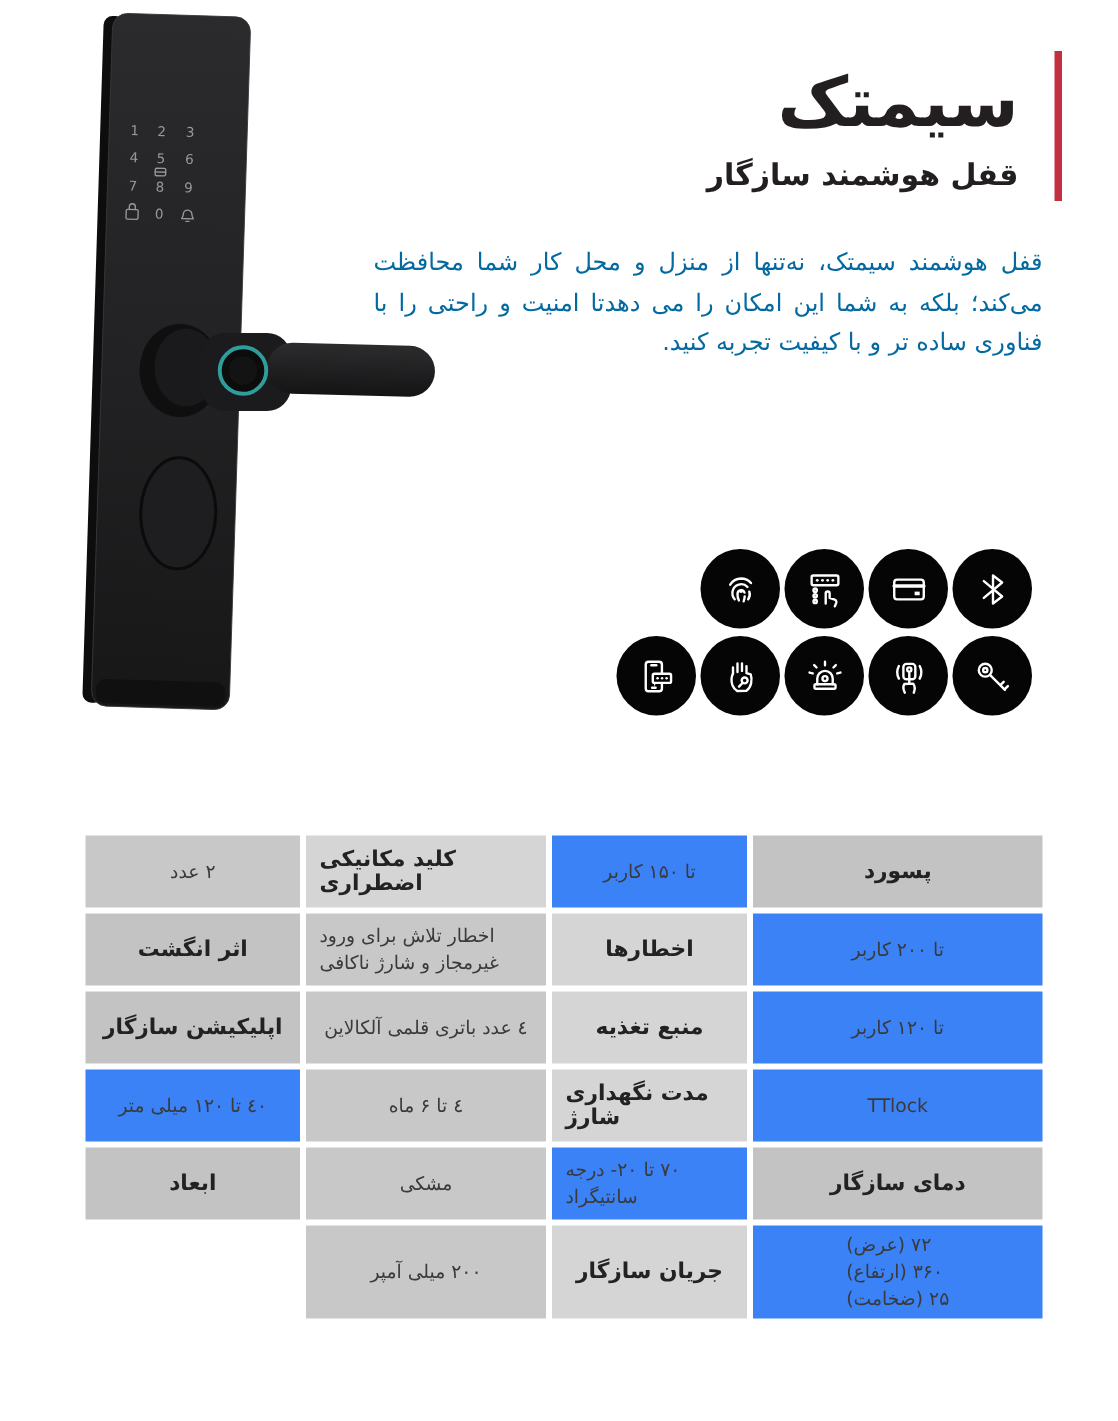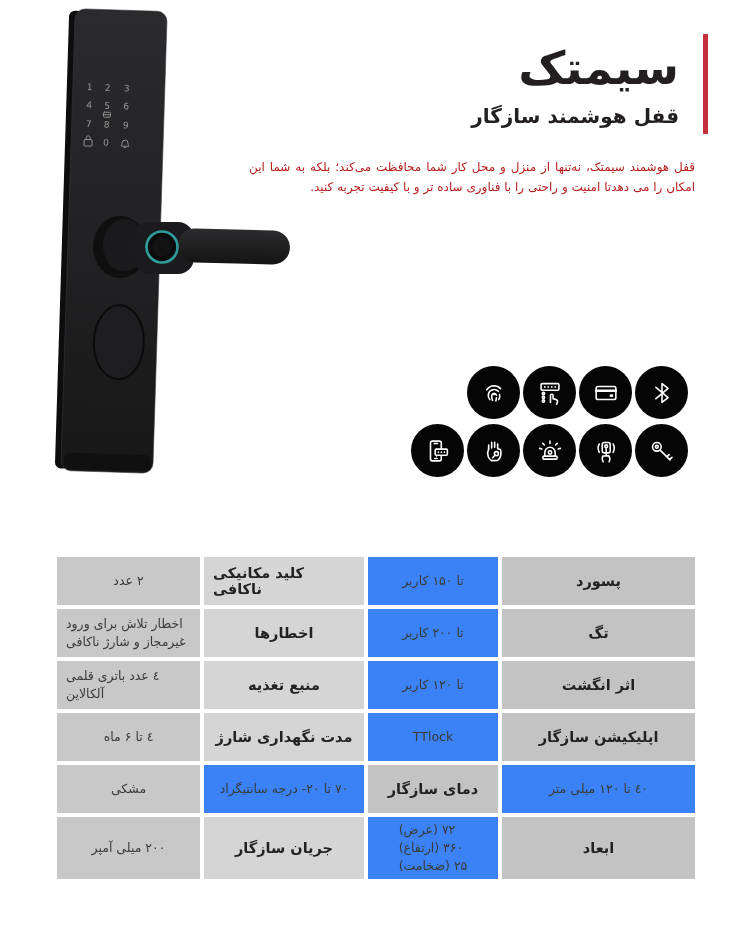--- a/index.html
+++ b/index.html
@@ -7,21 +7,21 @@
         font-family:"DejaVu Sans",sans-serif;margin:0 auto;}
 
   
   .title-block{position:absolute;top:34px;right:37px;direction:rtl;display:flex;gap:24px;align-items:center;}
   .accent-bar{width:5px;height:100px;background:#c22f3f;flex:0 0 auto;}
   .titles{text-align:right;padding-top:2px;}
   .brand{font-size:46px;font-weight:bold;color:#231f20;line-height:1.15;}
   .subtitle{font-size:20px;font-weight:bold;color:#231f20;margin-top:9px;}
 
   .description{position:absolute;top:146px;right:50px;width:446px;direction:rtl;
-               text-align:justify;font-size:12px;line-height:1.66;color:#b91c1c;}
+               text-align:justify;font-size:16px;line-height:1.66;color:#0369a1;}
 
   
   .feature-icons{position:absolute;top:366px;right:57px;display:flex;flex-direction:column;
                  gap:5px;align-items:flex-end;}
   .icon-row{display:flex;gap:3px;}
   .icon-circle{width:53px;height:53px;border-radius:50%;background:#050505;
                display:flex;align-items:center;justify-content:center;}
   .icon-circle svg{stroke:#fff;fill:none;stroke-width:1.7;stroke-linecap:round;stroke-linejoin:round;}
 
   
@@ -195,24 +195,23 @@
           <path d="M14 15l10.5 10.5M21.2 22.2l2.4-2.4M24.2 25.2l2.4-2.4"></path>
         </svg>
       </div>
     </div>
   </div>
 
   <div class="specs">
 
     <div class="cell cname bg-nr">پسورد</div>
     <div class="cell cval bg-vr">تا ۱۵۰ کاربر</div>
-    <div class="cell cname bg-nl">کلید مکانیکی ناکافی</div>
+    <div class="cell cname bg-nl">کلید مکانیکی اضطراری</div>
     <div class="cell cval bg-vl">۲ عدد</div>
 
-    <div class="cell cname bg-nr">تگ</div>
     <div class="cell cval bg-vr">تا ۲۰۰ کاربر</div>
     <div class="cell cname bg-nl">اخطارها</div>
     <div class="cell cval bg-vl">اخطار تلاش برای ورود غیرمجاز و شارژ ناکافی</div>
 
     <div class="cell cname bg-nr">اثر انگشت</div>
     <div class="cell cval bg-vr">تا ۱۲۰ کاربر</div>
     <div class="cell cname bg-nl">منبع تغذیه</div>
     <div class="cell cval bg-vl">٤ عدد باتری قلمی آلکالاین</div>
 
     <div class="cell cname bg-nr">اپلیکیشن سازگار</div>

